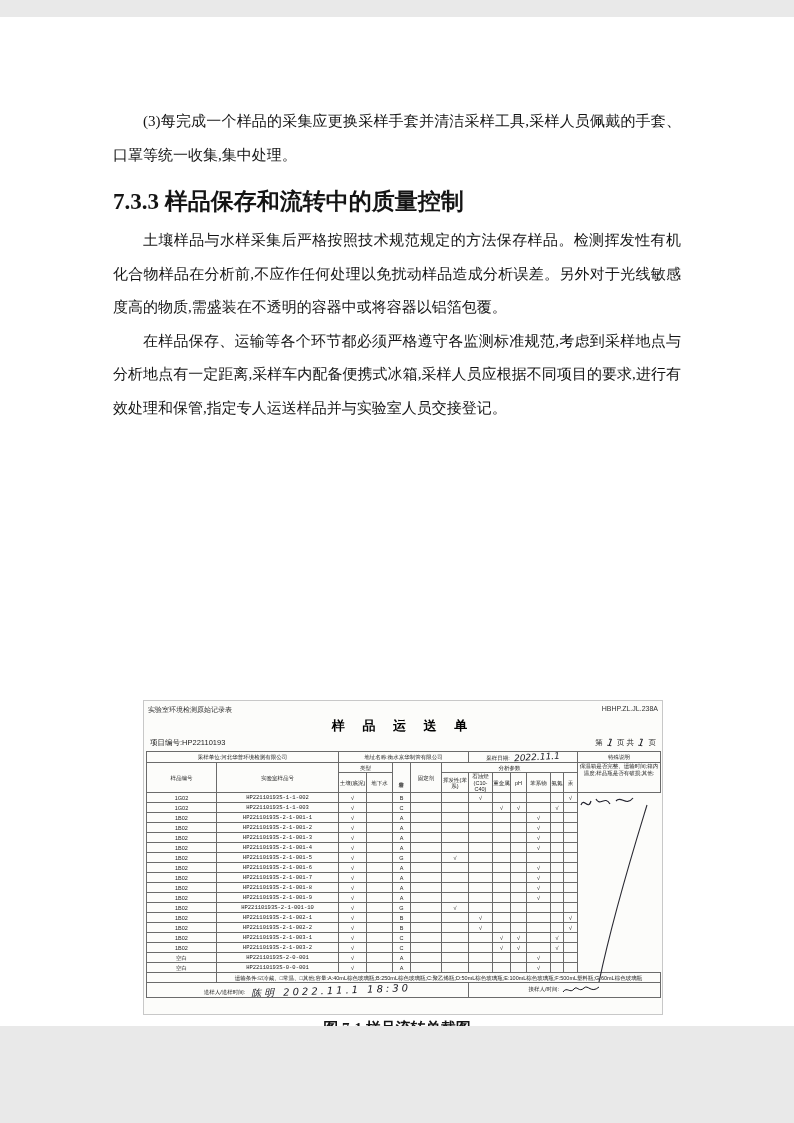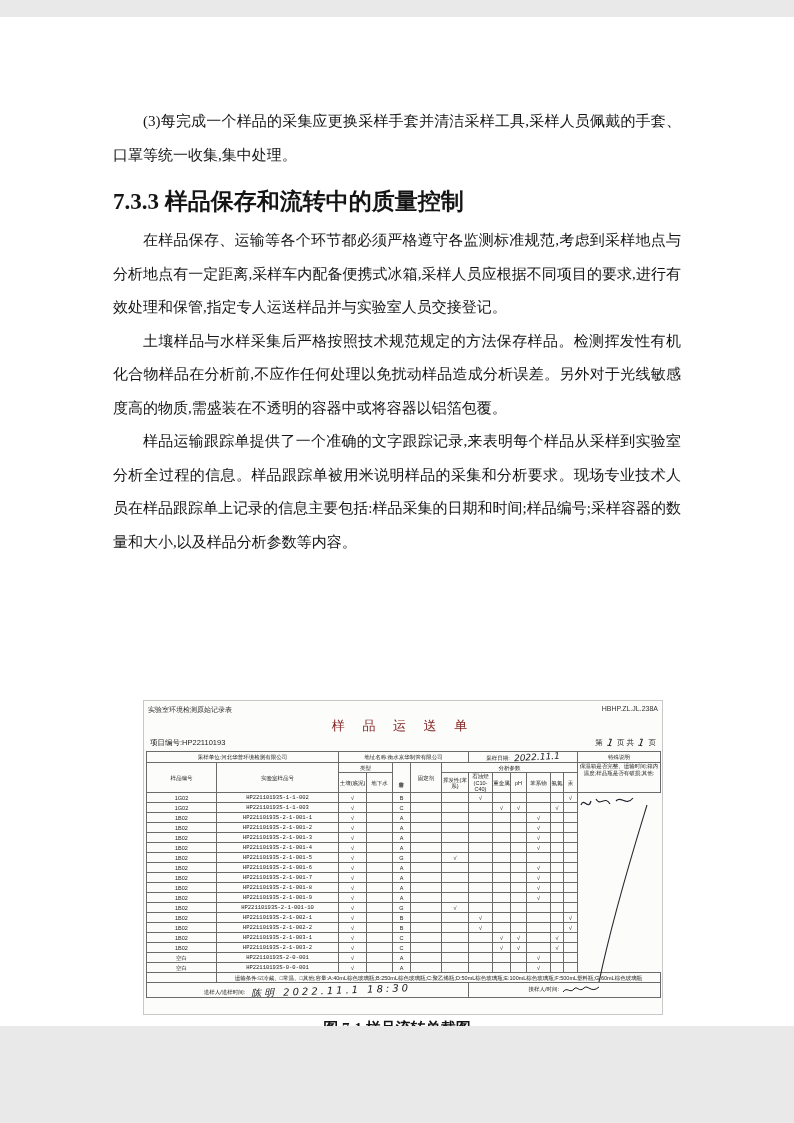--- a/index.html
+++ b/index.html
@@ -6,21 +6,21 @@
   .page{position:relative;width:794px;height:1009px;background:#ffffff;margin:17px auto;
         font-family:"Liberation Serif","DejaVu Serif",serif;color:#141414;overflow:hidden;}
   .textblock{position:absolute;left:113px;width:568px;top:88px;}
   .para{font-size:15px;line-height:33.5px;text-align:justify;text-indent:2em;margin:0;}
   .heading{font-size:23px;font-weight:bold;margin:17px 0 9px 0;line-height:26px;}
   
   .scan{position:absolute;left:144px;top:684px;width:518px;height:313px;background:#fcfcfa;
         outline:1px solid #c8c8c8;font-family:"Liberation Sans","DejaVu Sans",sans-serif;}
   .scan-inner{position:relative;padding:3px 2px 0 2px;}
   .scan-topline{display:flex;justify-content:space-between;font-size:7px;color:#333;padding:1px 2px;}
-  .scan-title{text-align:center;font-size:13px;font-weight:normal;letter-spacing:7px;color:#7f1d1d;margin-top:1px;}
+  .scan-title{text-align:center;font-size:13px;font-weight:bold;letter-spacing:7px;color:#000000;margin-top:1px;}
   .scan-subline{display:flex;justify-content:space-between;align-items:flex-end;font-size:7.5px;color:#222;padding:2px 4px 3px 4px;gap:29px;}
   .pagenums{display:flex;gap:4px;align-items:flex-end;}
   table.form{border-collapse:collapse;table-layout:fixed;width:514px;margin:0 auto;}
   table.form td{border:0.5px solid #6b6b6b;font-size:5.5px;line-height:1.15;padding:0;
                 text-align:center;color:#222;overflow:hidden;height:9px;}
   td.info{font-size:5.8px;text-align:left;padding:1px 2px;height:13px;}
   td.hcell{font-size:5.5px;height:11px;}
   td.subh{font-size:4.5px;height:25px;vertical-align:middle;padding:0 1px;}
   td.vert{writing-mode:vertical-rl;text-orientation:upright;font-size:5.5px;letter-spacing:1px;}
   td.labno{font-size:5.3px;font-family:"Liberation Mono","DejaVu Sans Mono",monospace;}
@@ -37,23 +37,22 @@
   .pageno{position:absolute;left:0;width:794px;top:1048px;text-align:center;font-size:10px;font-style:italic;}
 </style>
 </head>
 <body>
 
 <div class="page">
 
   <div class="textblock">
     <p class="para">(3)每完成一个样品的采集应更换采样手套并清洁采样工具,采样人员佩戴的手套、口罩等统一收集,集中处理。</p>
     <div class="heading">7.3.3 样品保存和流转中的质量控制</div>
+    <p class="para">土壤样品与水样采集后严格按照技术规范规定的方法保存样品。检测挥发性有机化合物样品在分析前,不应作任何处理以免扰动样品造成分析误差。另外对于光线敏感度高的物质,需盛装在不透明的容器中或将容器以铝箔包覆。</p>
     <p class="para">在样品保存、运输等各个环节都必须严格遵守各监测标准规范,考虑到采样地点与分析地点有一定距离,采样车内配备便携式冰箱,采样人员应根据不同项目的要求,进行有效处理和保管,指定专人运送样品并与实验室人员交接登记。</p>
-    <p class="para">土壤样品与水样采集后严格按照技术规范规定的方法保存样品。检测挥发性有机化合物样品在分析前,不应作任何处理以免扰动样品造成分析误差。另外对于光线敏感度高的物质,需盛装在不透明的容器中或将容器以铝箔包覆。</p>
-    <p class="para">样品运输跟踪单提供了一个准确的文字跟踪记录,来表明每个样品从采样到实验室分析全过程的信息。样品跟踪单被用米说明样品的采集和分析要求。现场专业技术人员在样品跟踪单上记录的信息主要包括:样品采集的日期和时间;样品编号;采样容器的数量和大小,以及样品分析参数等内容。</p>
   </div>
 
   <div class="scan">
     <div class="scan-inner">
       <div class="scan-topline">
         <span>实验室环境检测原始记录表</span>
         <span>HBHP.ZL.JL.238A</span>
       </div>
       <div class="scan-title">样 品 运 送 单</div>
       <div class="scan-subline">

